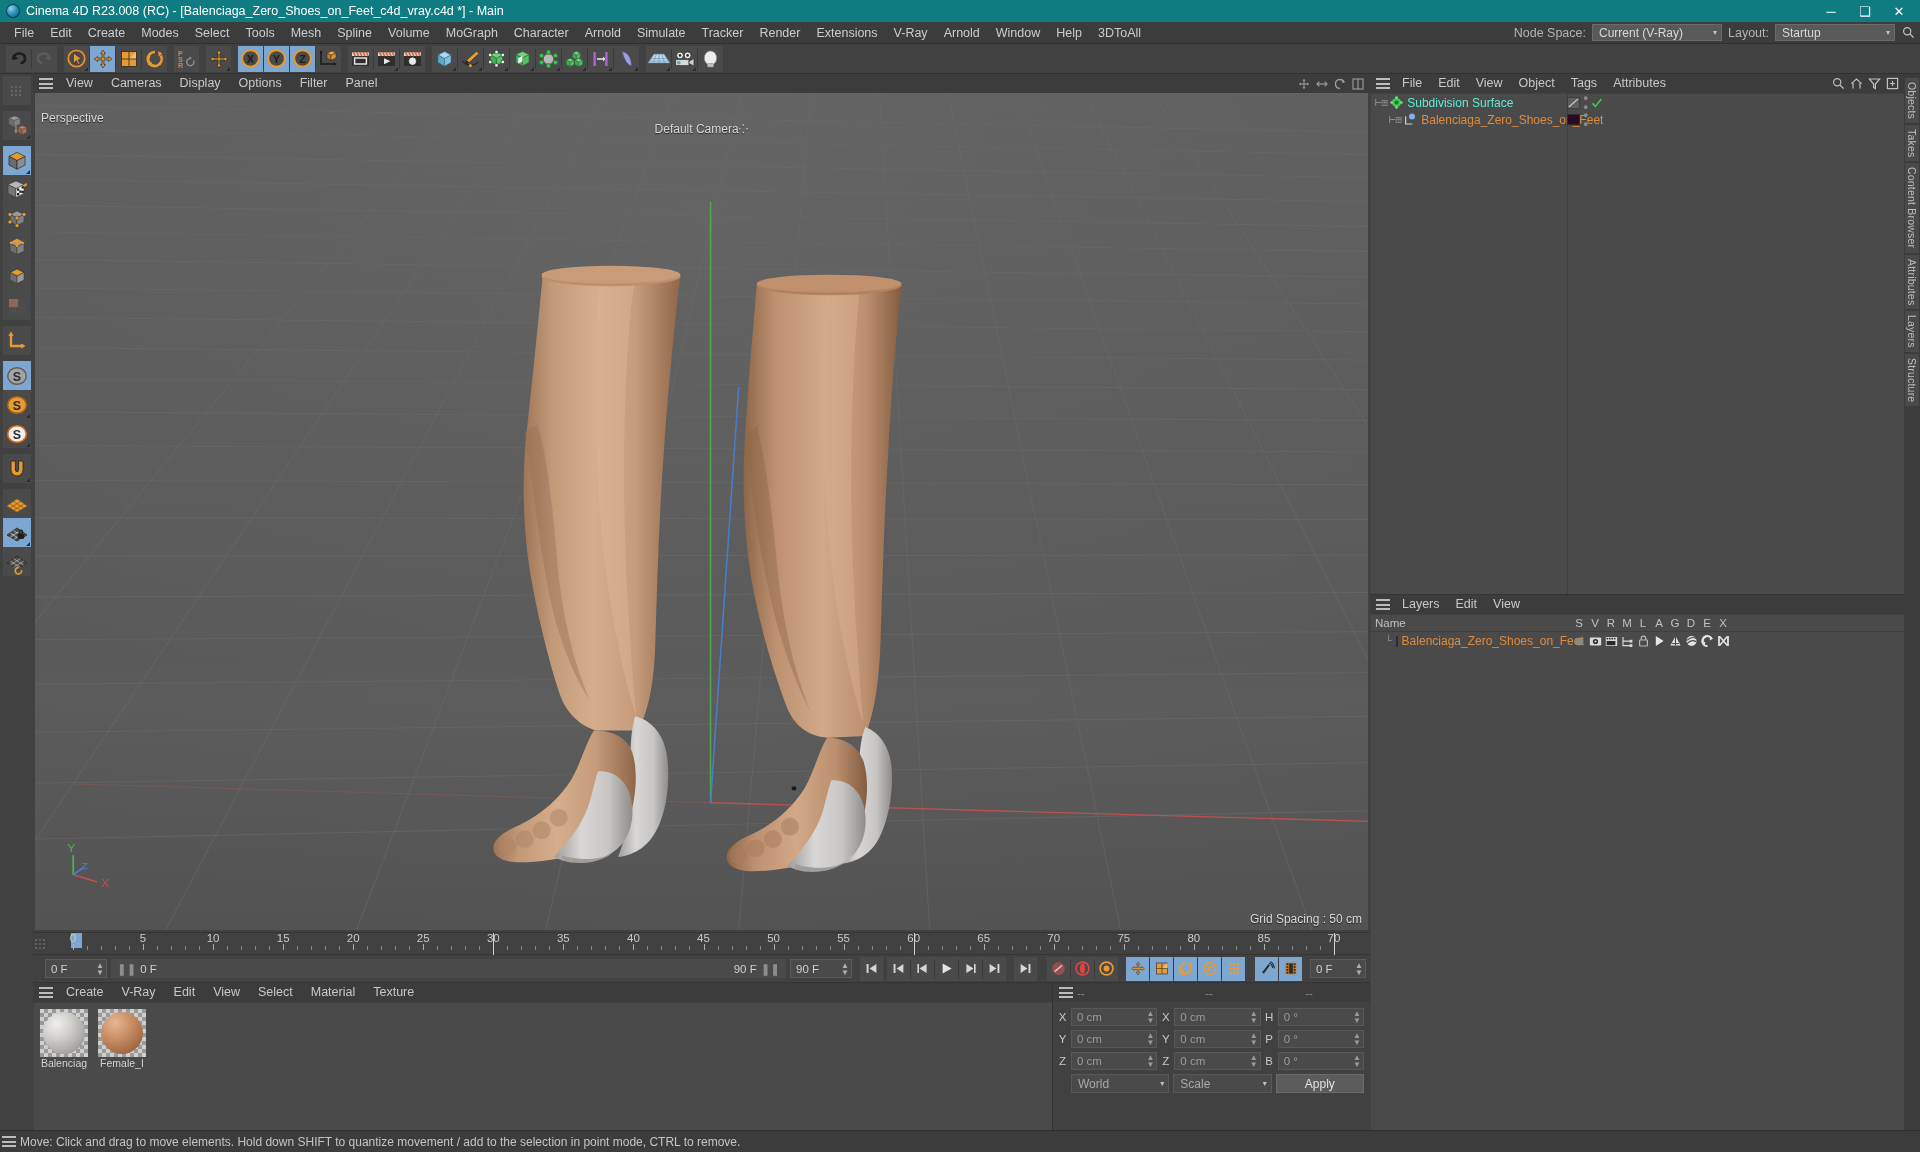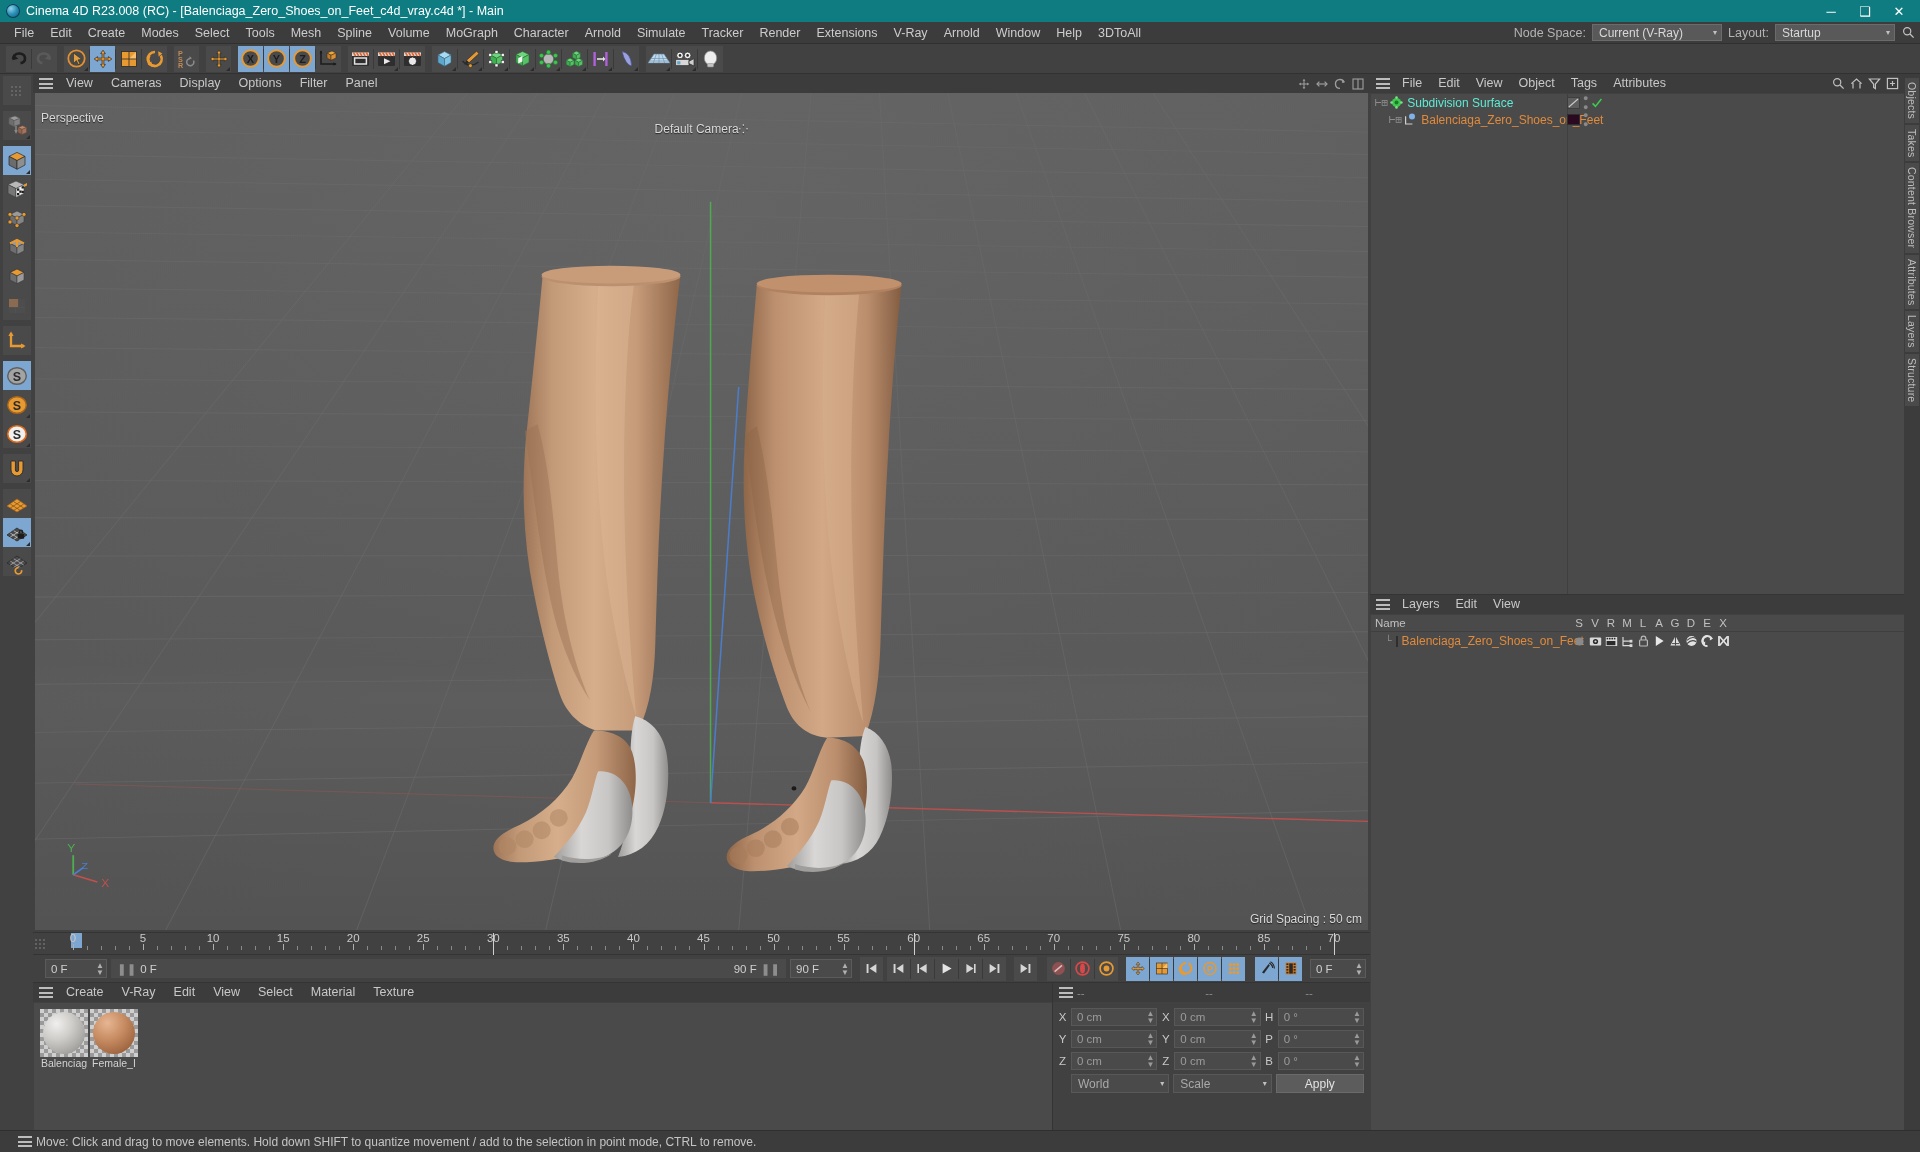--- a/index.html
+++ b/index.html
@@ -126,21 +126,21 @@
   }
   .pbtn{
     width:23px;height:24px;background:#4a4a4a;display:flex;align-items:center;justify-content:center;
   }
   .pbtn.on{ background:#7da6d0; }
   
   #botrow{ height:148px; display:flex; background:#414141; border-top:1px solid #343434; }
   #matPanel{ flex:1 1 auto; display:flex; flex-direction:column; min-width:0; }
   #matMenu{ height:19px; background:#3c3c3c; display:flex; align-items:center; padding-left:6px; }
   #matMenu .mi{ padding:0 9px; font-size:12.5px; color:#c8c8c8; line-height:19px; }
-  #matBody{ flex:1 1 auto; background:#4a4a4a; margin:1px 0 0 1px; padding:6px; display:flex; gap:2px; align-items:flex-start;}
+  #matBody{ flex:1 1 auto; background:#4a4a4a; margin:1px 0 0 1px; padding:6px; display:flex; gap:10px; align-items:flex-start;}
   .matItem{ width:48px; cursor:default; }
   .matThumb{
     width:48px;height:48px; position:relative; overflow:hidden;
     background-image:
       linear-gradient(45deg,#9a9a9a 25%,transparent 25%,transparent 75%,#9a9a9a 75%),
       linear-gradient(45deg,#9a9a9a 25%,transparent 25%,transparent 75%,#9a9a9a 75%);
     background-size:8px 8px; background-position:0 0,4px 4px; background-color:#cfcfcf;
   }
   .matThumb .ball{ position:absolute; left:3px; top:3px; width:42px;height:42px;border-radius:50%; }
   .matCap{ font-size:10.5px; color:#d2d2d2; text-align:center; overflow:hidden;
@@ -190,21 +190,21 @@
     width:16px; flex:0 0 16px; background:#3c3c3c; display:flex; flex-direction:column;
     align-items:center; padding-top:4px; gap:2px;
   }
   .vtab{
     writing-mode:vertical-rl; font-size:10.5px; color:#bdbdbd; padding:4px 1px;
     background:#4a4a4a; letter-spacing:.2px; white-space:nowrap;
   }
   
   #statusbar{
     height:22px; background:#3c3c3c; display:flex; align-items:center;
-    padding-left:18px; font-size:12px; color:#c4c4c4; border-top:1px solid #2f2f2f;
+    padding-left:2px; font-size:12px; color:#c4c4c4; border-top:1px solid #2f2f2f;
   }
   svg{ display:block; overflow:visible; }
 </style>
 </head>
 <body>
 
 <div id="titlebar">
   <div class="c4dlogo"></div>
   <div class="ttl">Cinema 4D R23.008 (RC) - [Balenciaga_Zero_Shoes_on_Feet_c4d_vray.c4d *] - Main</div>
   <div class="winbtns">

